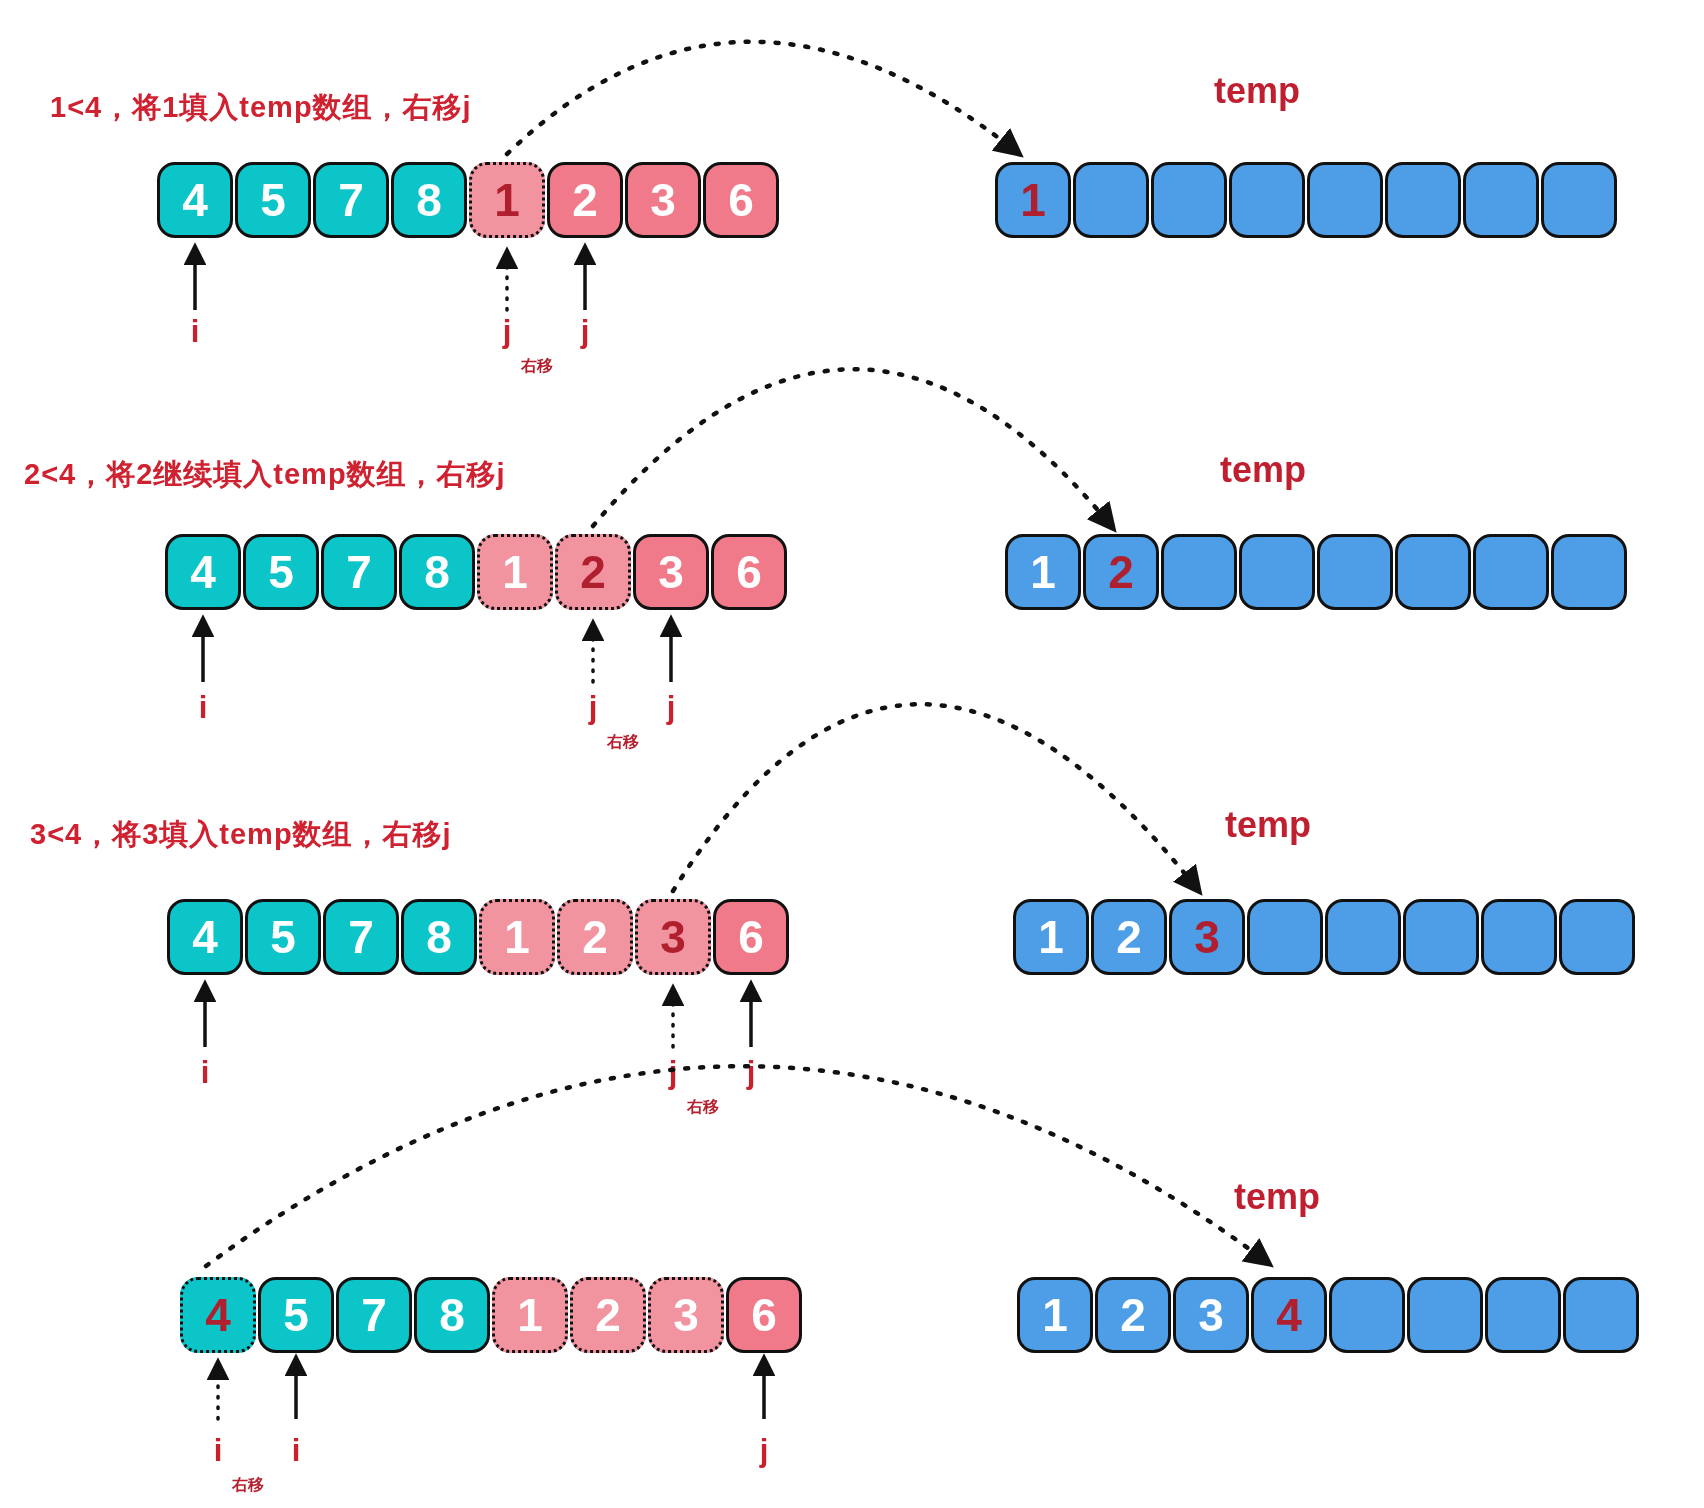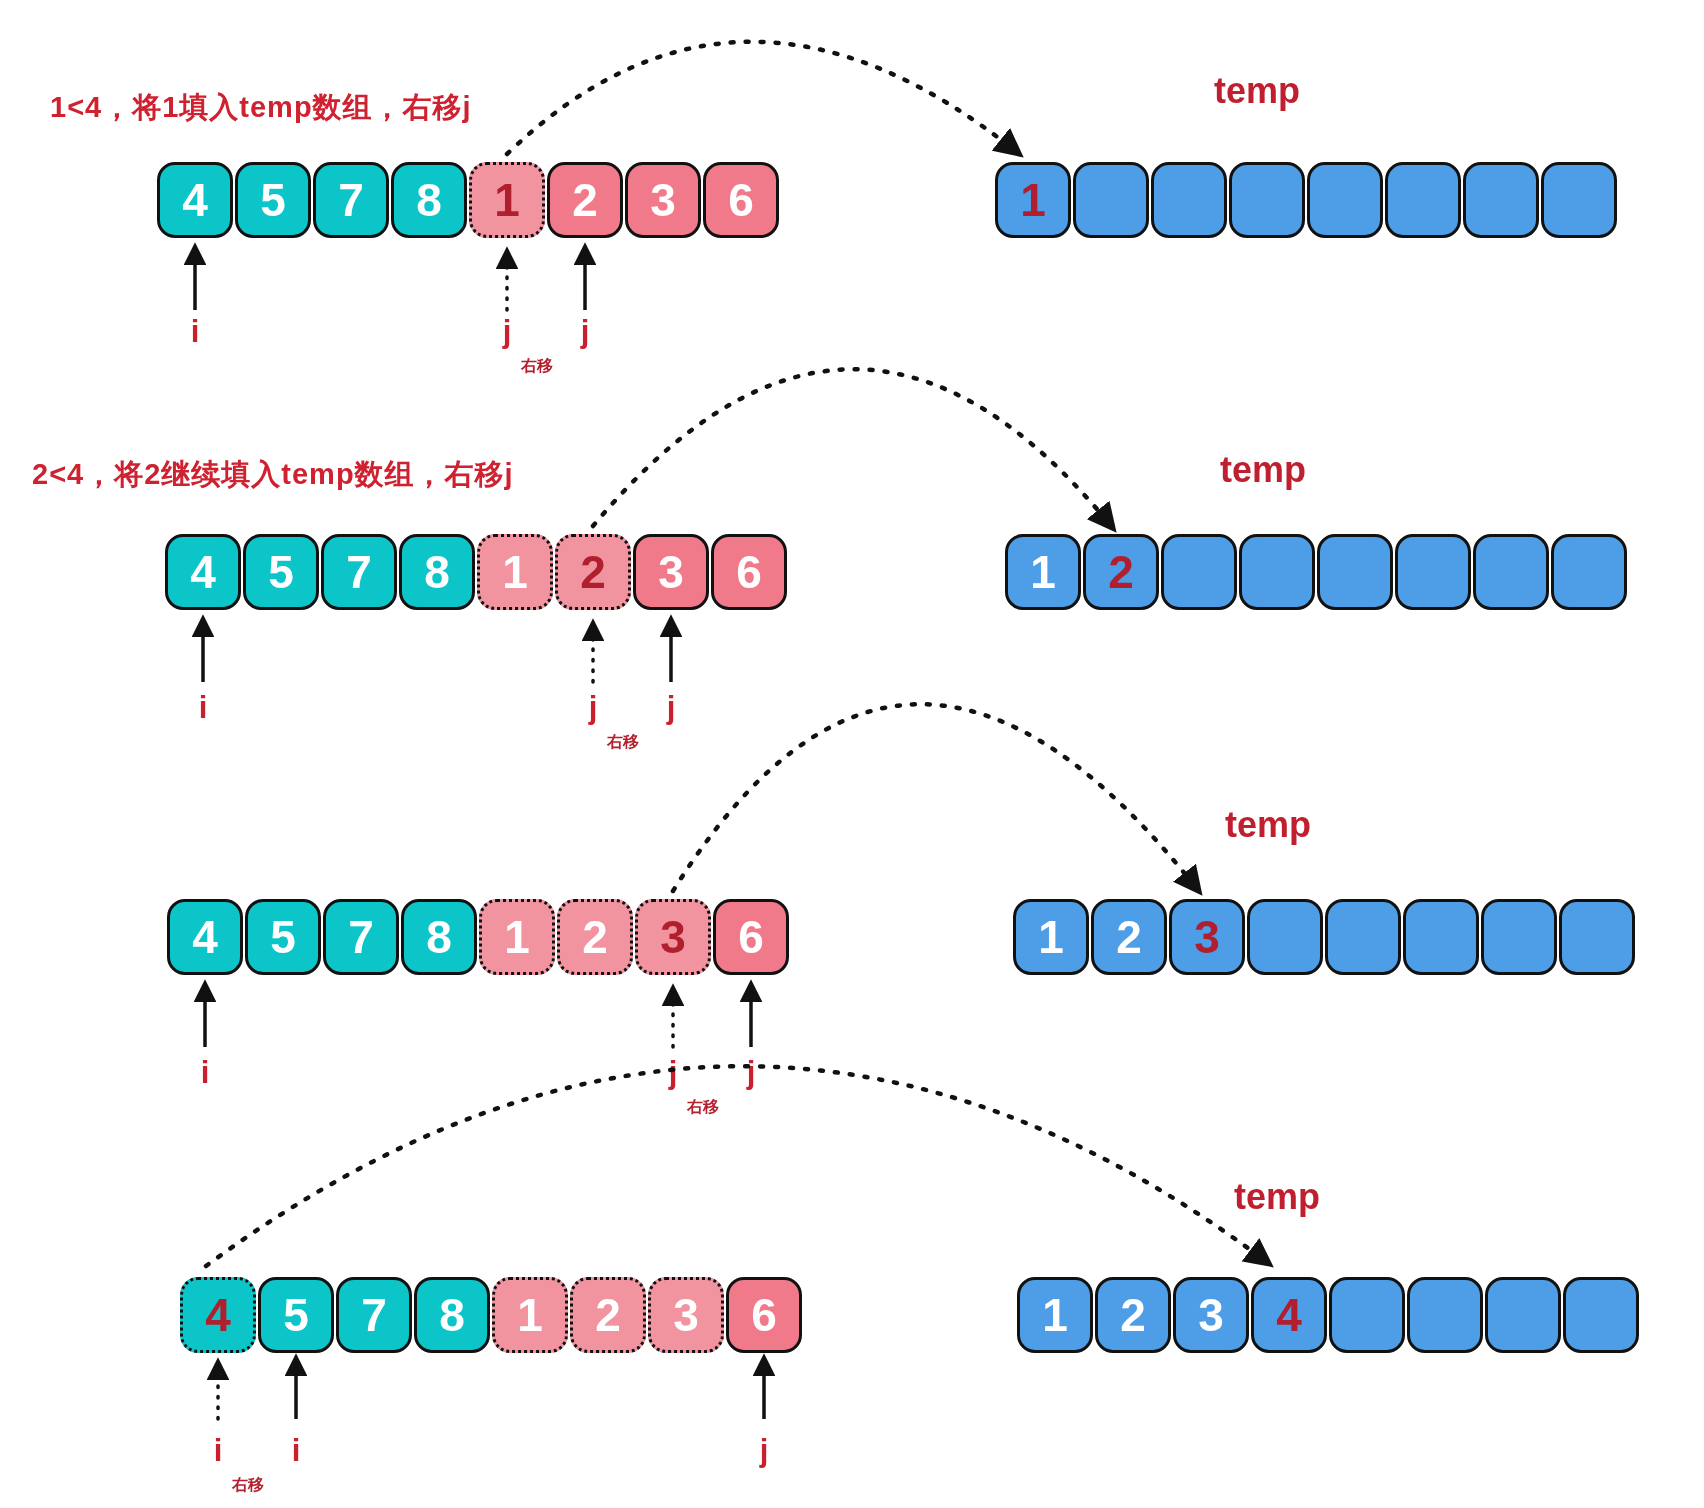--- a/index.html
+++ b/index.html
@@ -56,21 +56,21 @@
     <div class="cell blue"></div>
     <div class="cell blue"></div>
     <div class="cell blue"></div>
   </div>
 
   <div class="ptr-label" style="left:195px;top:314px;">i</div>
   <div class="ptr-label" style="left:507px;top:314px;">j</div>
   <div class="ptr-label" style="left:585px;top:314px;">j</div>
   <div class="shift-label" style="left:537px;top:356px;">右移</div>
 
-  <div class="caption" style="left:32px;top:455px;">2&lt;4，将2继续填入temp数组，右移j</div>
+  <div class="caption" style="left:24px;top:455px;">2&lt;4，将2继续填入temp数组，右移j</div>
   <div class="temp-label" style="left:1263px;top:449px;">temp</div>
 
   <div class="array" style="left:165px;top:534px;">
     <div class="cell teal">4</div>
     <div class="cell teal">5</div>
     <div class="cell teal">7</div>
     <div class="cell teal">8</div>
     <div class="cell pink-dashed">1</div>
     <div class="cell pink-dashed hl">2</div>
     <div class="cell pink">3</div>
@@ -86,20 +86,21 @@
     <div class="cell blue"></div>
     <div class="cell blue"></div>
     <div class="cell blue"></div>
   </div>
 
   <div class="ptr-label" style="left:203px;top:690px;">i</div>
   <div class="ptr-label" style="left:593px;top:690px;">j</div>
   <div class="ptr-label" style="left:671px;top:690px;">j</div>
   <div class="shift-label" style="left:623px;top:732px;">右移</div>
 
+  <div class="caption" style="left:30px;top:815px;">3&lt;4，将3填入temp数组，右移j</div>
   <div class="temp-label" style="left:1268px;top:804px;">temp</div>
 
   <div class="array" style="left:167px;top:899px;">
     <div class="cell teal">4</div>
     <div class="cell teal">5</div>
     <div class="cell teal">7</div>
     <div class="cell teal">8</div>
     <div class="cell pink-dashed">1</div>
     <div class="cell pink-dashed">2</div>
     <div class="cell pink-dashed hl">3</div>

